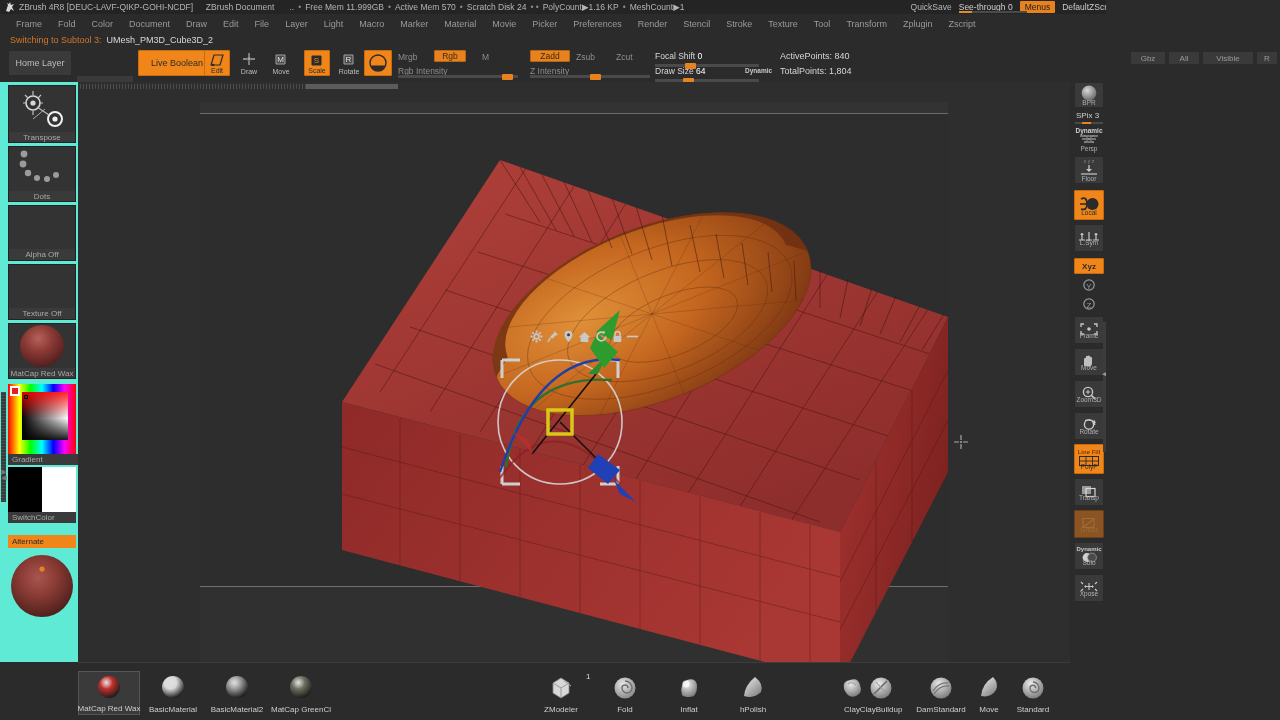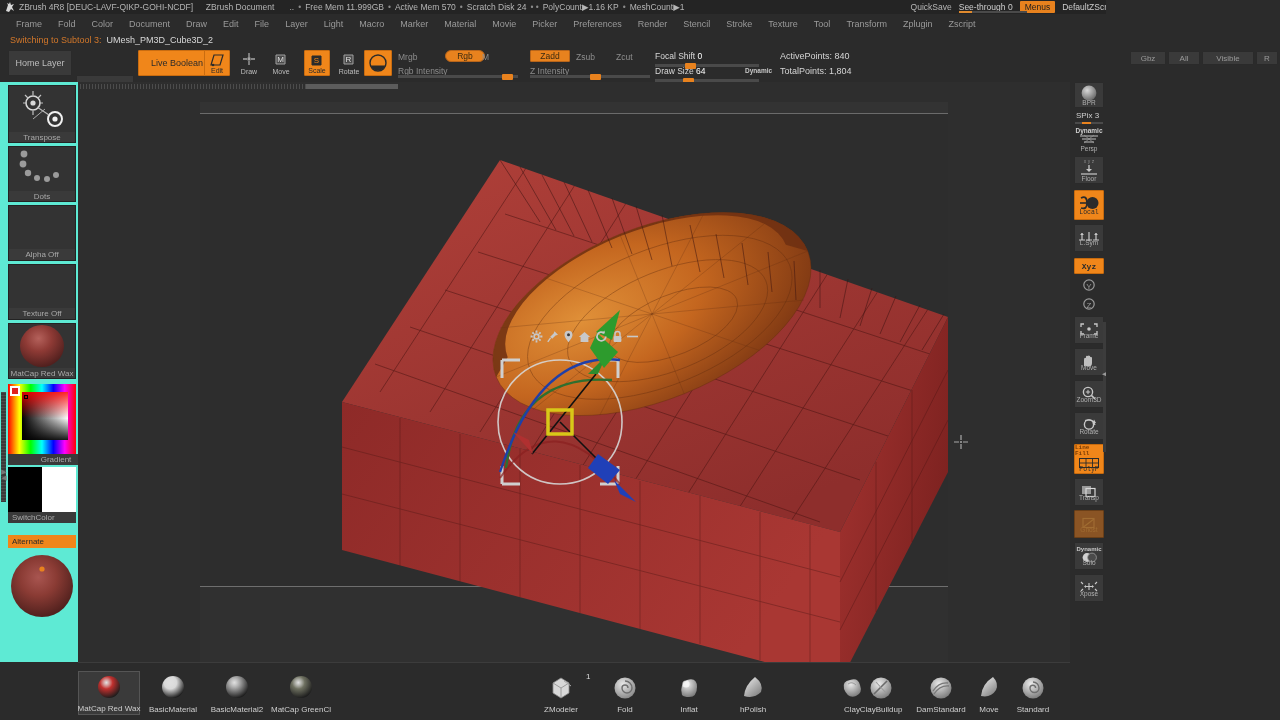--- a/index.html
+++ b/index.html
@@ -107,21 +107,21 @@
 
   .gizicons{position:absolute;display:flex;gap:4px;align-items:center;}
   .gizicons span{display:flex;align-items:center;justify-content:center;}
   .crosshair{position:absolute;color:#9a9a9a;font-size:11px;}
 
   
   .rshelf{position:absolute;left:1070px;top:82px;width:36px;height:600px;}
   .rbtn{position:absolute;left:4px;width:30px;background:#3a3a3a;border:1px solid #2a2a2a;
         display:flex;flex-direction:column;align-items:center;justify-content:center;
         font-size:6.5px;color:#b0b0b0;border-radius:1px;cursor:pointer;}
-  .rbtn.on{background:#f0861a;color:#2b2b2b;border-color:#c66a0e;font-family:Liberation Mono, monospace;}
+  .rbtn.on{background:#f0861a;color:#2b2b2b;border-color:#c66a0e;}
   .rbtn.flat{background:transparent;border:none;}
   .rbtn .rcap{font-size:6.5px;line-height:7px;margin-top:-5px;position:relative;z-index:2;}
   .rsld{position:absolute;left:5px;width:28px;height:2px;background:#4a4a4a;}
   .rsld i{position:absolute;top:0;left:7px;width:9px;height:2px;background:#e8821e;}
   .rlabel{position:absolute;left:4px;width:30px;text-align:center;font-size:7px;color:#cfcfcf;}
   .rarrow{position:absolute;left:32px;color:#9a9a9a;font-size:7px;}
   .rtrack{position:absolute;left:33px;width:4px;background:#3c3c3c;}
 
   
   .rpanel{position:absolute;left:1106px;top:0;width:174px;height:720px;background:#2b2b2b;}
@@ -314,21 +314,21 @@
     <div class="btn on" style="left:364px;top:2px;width:28px;height:26px;">
       <span class="glyph">
         <svg width="18" height="18" viewBox="0 0 18 18">
             <circle cx="9" cy="9" r="8" fill="none" stroke="#2b2b2b" stroke-width="1.4"></circle>
             <path d="M1.6 11.5 A8 8 0 0 0 16.4 11.5 Z" fill="#2b2b2b"></path>
           </svg>
       </span>
     </div>
 
     <div class="modlbl" style="left:398px;top:4px;">Mrgb</div>
-    <div class="modbtn on" style="left:445px;top:2px;width:40px;height:12px;border-radius:6px;">Rgb</div>
+    <div class="modbtn on" style="left:434px;top:2px;width:32px;height:12px;">Rgb</div>
     <div class="modlbl" style="left:482px;top:4px;">M</div>
     <div class="modlbl" style="left:398px;top:18px;">Rgb Intensity</div>
     <div class="slider" style="left:398px;top:27px;width:120px;">
         <i style="left:104px;"></i>
       </div>
 
     <div class="modbtn on" style="left:530px;top:2px;width:40px;height:12px;">Zadd</div>
     <div class="modlbl" style="left:576px;top:4px;">Zsub</div>
     <div class="modlbl" style="left:616px;top:4px;">Zcut</div>
     <div class="modlbl" style="left:530px;top:18px;">Z Intensity</div>
@@ -406,21 +406,21 @@
       <div class="lp-cap">MatCap Red Wax</div>
     </div>
 
     <div style="position:absolute;left:8px;top:302px;width:68px;height:70px;">
       <div style="position:absolute;inset:0;background:linear-gradient(to right,#ff0000,#ffff00,#00ff00,#00ffff,#0000ff,#ff00ff,#ff0000);"></div>
       <div style="position:absolute;left:14px;top:8px;width:46px;height:48px;background:linear-gradient(to right,#000,#fff);"></div>
       <div style="position:absolute;left:14px;top:8px;width:46px;height:48px;background:linear-gradient(to bottom,rgba(255,0,0,0.85),rgba(255,0,0,0) 55%,rgba(0,0,0,0.9));"></div>
       <div style="position:absolute;left:2px;top:2px;width:10px;height:10px;border:2px solid #fff;background:#e02020;"></div>
       <div style="position:absolute;left:16px;top:11px;width:4px;height:4px;border:1px solid #000;"></div>
     </div>
-    <div class="lp-cap" style="position:absolute;left:8px;top:372px;width:92px;text-align:center;padding-left:4px;">Gradient</div>
+    <div class="lp-cap" style="position:absolute;left:8px;top:372px;width:92px;text-align:left;padding-left:4px;">Gradient</div>
 
     <div class="swatchrow" style="top:385px;">
       <div style="background:#000;"></div>
       <div style="background:#fff;"></div>
     </div>
     <div class="lp-cap" style="position:absolute;left:8px;top:430px;width:68px;text-align:left;padding-left:4px;">SwitchColor</div>
     <div style="position:absolute;left:8px;top:453px;width:68px;height:13px;background:#f0861a;color:#2b2b2b;font-size:8px;padding-left:4px;line-height:13px;">Alternate</div>
 
     <div style="position:absolute;left:8px;top:470px;width:68px;height:68px;display:flex;align-items:center;justify-content:center;">
       <svg width="68" height="68" viewBox="0 0 68 68">

